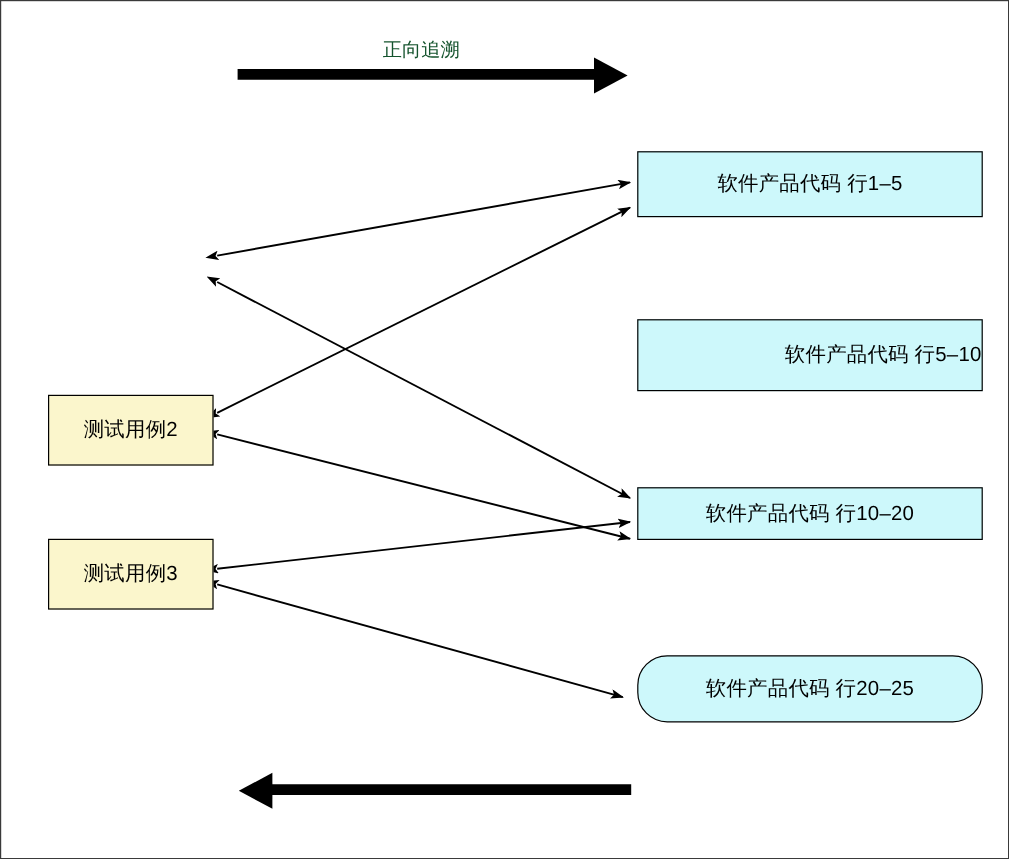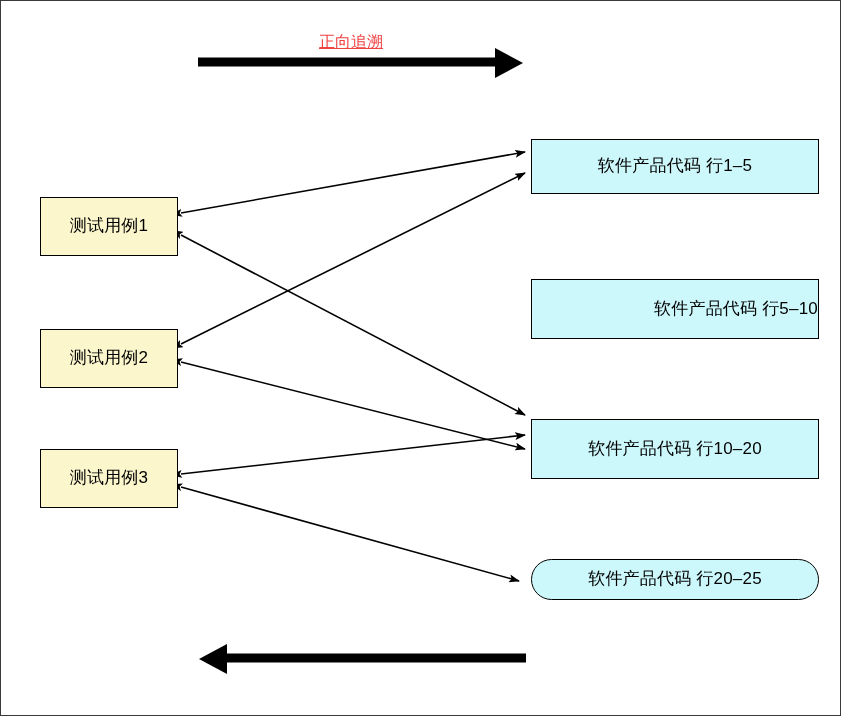--- a/index.html
+++ b/index.html
@@ -38,29 +38,27 @@
     color: #000000;
     line-height: 1.2;
     white-space: nowrap;
     letter-spacing: 0.2px;
   }
   .node-test {
     background: #fbf6cc;
   }
   .node-code {
     background: #cdf8fb;
-    margin-top: 13px;
   }
   .banner-label {
     position: absolute;
     font-size: 16px;
-    color: #ef4444;
+    color: #14532d;
     white-space: nowrap;
     text-align: center;
-    text-decoration: underline;
   }
 </style>
 </head>
 <body>
 
 <div id="canvas">
 
   <svg id="edges" viewBox="0 0 841 716" xmlns="http://www.w3.org/2000/svg">
     <defs>
       <marker id="ah" markerWidth="11" markerHeight="8" refX="10" refY="4" orient="auto" markerUnits="userSpaceOnUse">
@@ -90,41 +88,38 @@
     <line x1="180" y1="361" x2="524" y2="448" stroke="#000000" stroke-width="1.6" marker-start="url(#ah-start)" marker-end="url(#ah)"></line>
 
     <line x1="180" y1="473" x2="524" y2="434" stroke="#000000" stroke-width="1.6" marker-start="url(#ah-start)" marker-end="url(#ah)"></line>
 
     <line x1="180" y1="486" x2="518" y2="580" stroke="#000000" stroke-width="1.6" marker-start="url(#ah-start)" marker-end="url(#ah)"></line>
   </svg>
 
   <div class="banner-label" style="left:0; top:31px; width:700px; text-align:center;">正向追溯</div>
 
 
-  <div class="node node-test" style="left:39px; top:196px; width:138px; height:59px;">
-    <span>测试用例1</span>
-  </div>
 
   <div class="node node-test" style="left:39px; top:328px; width:138px; height:59px;">
     <span>测试用例2</span>
   </div>
 
   <div class="node node-test" style="left:39px; top:448px; width:138px; height:59px;text-align:right;">
     <span>测试用例3</span>
   </div>
 
   <div class="node node-code" style="left:530px; top:125px; width:288px; height:55px;">
     <span>软件产品代码 行1–5</span>
   </div>
 
   <div class="node node-code" style="left:530px; top:265px; width:288px; height:60px;justify-content:flex-end;">
     <span>软件产品代码 行5–10</span>
   </div>
 
-  <div class="node node-code" style="left:530px; top:405px; width:288px; height:60px;">
+  <div class="node node-code" style="left:530px; top:405px; width:288px; height:44px;">
     <span>软件产品代码 行10–20</span>
   </div>
 
-  <div class="node node-code" style="left:530px; top:545px; width:288px; height:41px;border-radius:25px;">
+  <div class="node node-code" style="left:530px; top:545px; width:288px; height:56px;border-radius:25px;">
     <span>软件产品代码 行20–25</span>
   </div>
 
 </div>
 
 </body></html>

